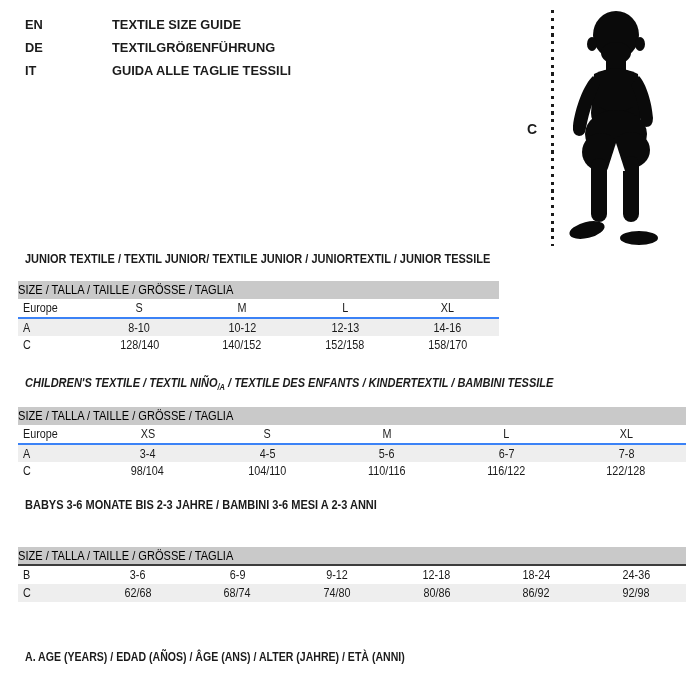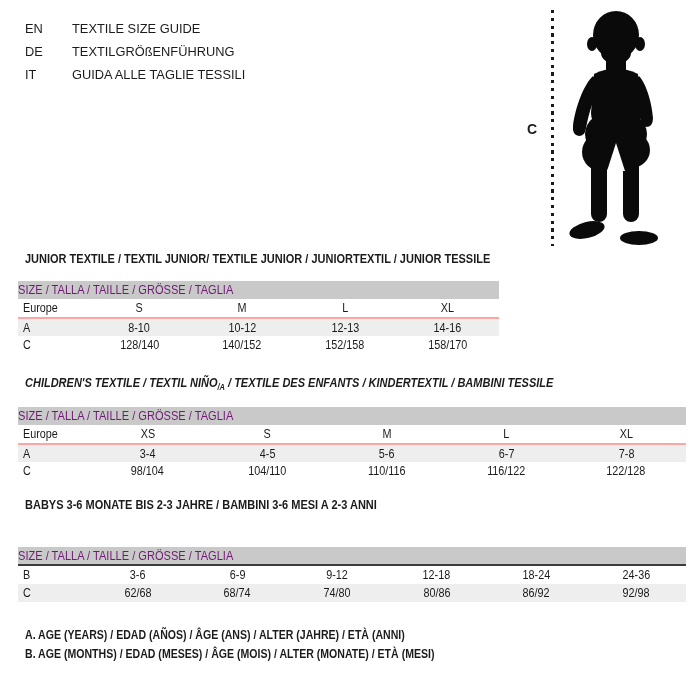--- a/index.html
+++ b/index.html
@@ -21,21 +21,21 @@
 
   
   .cx, .cx88, .cx95 { display: inline-block; white-space: nowrap; }
   .cx   { transform: scaleX(0.90); }
   .cx88 { transform: scaleX(0.88); transform-origin: 0 50%; }
   .cx95 { transform: scaleX(0.95); transform-origin: 0 50%; }
   .left { transform-origin: 0 50%; }
 
   
   .langs { left: 25px; top: 17px; }
-  .lang-row { display: flex; height: 23px; align-items: center; font-weight: 400; font-size: 13.5px; }
+  .lang-row { display: flex; height: 23px; align-items: flex-start; font-weight: 700; font-size: 13.5px; gap: 40px; }
   .lang-code { width: 47px; }
 
   
   .dash-line {
     left: 551px; top: 10px; width: 3px; height: 236px;
     background-image: repeating-linear-gradient(to bottom, var(--ink) 0px, var(--ink) 3.2px, transparent 3.2px, transparent 7.8px);
   }
   .height-label { left: 527px; top: 121px; font-weight: 700; font-size: 14px; }
   .figure-svg { left: 562px; top: 8px; }
   .sil { fill: var(--sil); }
@@ -43,37 +43,37 @@
   
   .sec-title { font-weight: 700; font-size: 12.5px; white-space: nowrap; line-height: 16.5px; }
   .sub { font-size: 8.5px; vertical-align: -2.5px; font-weight: 700; }
 
   
   table.size-table { border-collapse: collapse; table-layout: fixed; font-size: 12px; }
   table.size-table td { padding: 0; text-align: center; overflow: hidden; }
   table.size-table td.lbl { text-align: left; padding-left: 5px; }
   .bar-row td {
     height: 18px; background: var(--bar); text-align: left !important;
-    padding-left: 5px; font-size: 12.3px; color: #701a75;
+    padding-left: 5px; font-size: 12.3px; color: #000000;
   }
   .head-row td { height: 19px; background: #ffffff; }
-  .t-junior .head-row td, .t-children .head-row td { border-bottom: 2px solid #fca5a5; }
+  .t-junior .head-row td, .t-children .head-row td { border-bottom: 2px solid #3b82f6; }
   .t-babies .bar-row td { border-bottom: 2px solid #3c3c3c; }
   .data-row td { height: 18px; }
   tr.shaded td { background: var(--alt); }
 
   .t-junior   { left: 18px; top: 281px; width: 481px; }
   .t-children { left: 18px; top: 407px; width: 668px; }
   .t-babies   { left: 18px; top: 547px; width: 668px; }
   #junior-title   { left: 25px; top: 251px; }
   #children-title { left: 25px; top: 375px; font-style: italic; }
   #babies-title   { left: 25px; top: 497px; }
 
   
-  .legend { left: 25px; top: 626px; font-weight: 700; font-size: 12px; }
+  .legend { left: 25px; top: 648px; font-weight: 700; font-size: 12px; }
   .legend-line { height: 18.5px; line-height: 18.5px; white-space: nowrap; }
 </style>
 </head>
 <body>
 
 <div class="abs langs">
   <div class="lang-row">
     <span class="lang-code"><span class="cx95">EN</span></span>
     <span class="cx95">TEXTILE SIZE GUIDE</span>
   </div>
@@ -226,14 +226,13 @@
     <td><span class="cx">74/80</span></td>
     <td><span class="cx">80/86</span></td>
     <td><span class="cx">86/92</span></td>
     <td><span class="cx">92/98</span></td>
   </tr>
 </tbody>
   </table>
 
 <div class="abs legend">
   <div class="legend-line"><span class="cx88">A. AGE (YEARS) / EDAD (AÑOS) / ÂGE (ANS) / ALTER (JAHRE) / ETÀ (ANNI)</span></div>
-  <div class="legend-line"><span class="cx88">B. AGE (MONTHS) / EDAD (MESES) / ÂGE (MOIS) / ALTER (MONATE) / ETÀ (MESI)</span></div>
 </div>
 
 </body></html>

